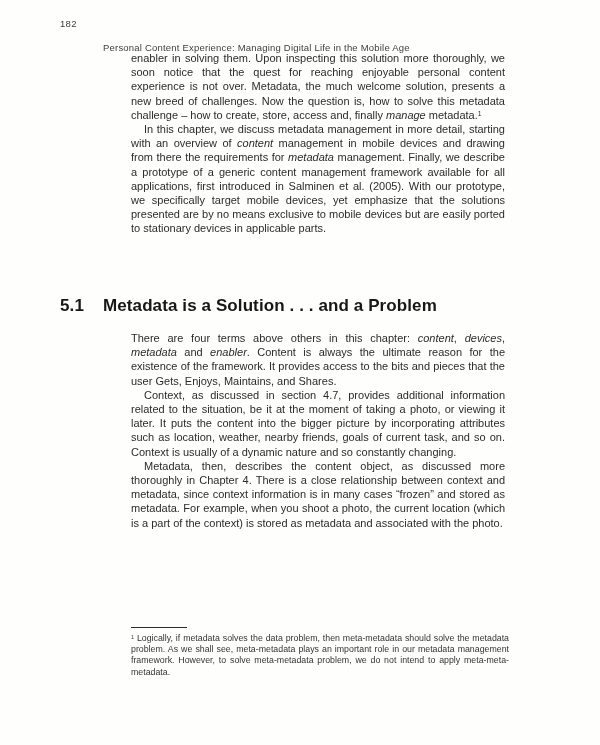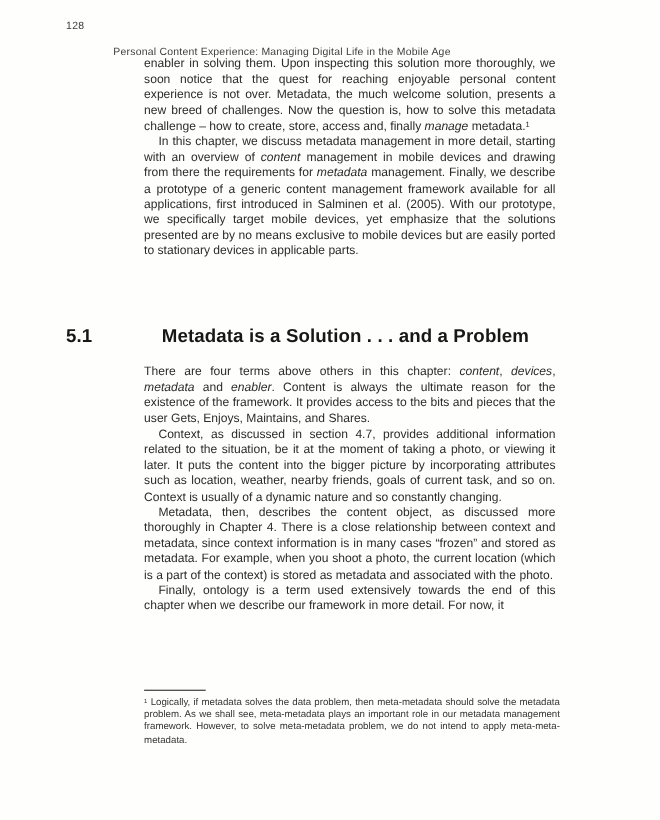--- a/index.html
+++ b/index.html
@@ -53,21 +53,20 @@
   .section-heading {
     position: absolute;
     left: 60px;
     top: 296px;
     width: 460px;
     display: flex;
     font-weight: bold;
     font-size: 17px;
     color: #171717;
     letter-spacing: 0.1px;
-    gap: 44px;
   }
   .section-number { width: 43px; flex: 0 0 43px; }
   .section-title { flex: 1; }
   .footnote-rule {
     position: absolute;
     left: 131px;
     top: 627px;
     width: 56px;
     border-top: 1.2px solid #2b2b2b;
   }
@@ -81,39 +80,38 @@
     text-align: justify;
     color: #333333;
   }
   .footnote p { margin: 0; }
 </style>
 </head>
 <body>
 
 <div class="page">
 
-  <div class="page-number">128</div>
+  <div class="page-number">182</div>
 
   <div class="running-title">Personal Content Experience: Managing Digital Life in the Mobile Age</div>
 
   <div class="body-col col-intro">
       <p><span>enabler in solving them. Upon inspecting this solution more thoroughly, we soon notice that the quest for reaching enjoyable personal content experience is not over. Metadata, the much welcome solution, presents a new breed of challenges. Now the question is, how to solve this metadata challenge – how to create, store, access and, finally </span><em>manage</em><span> metadata.</span><sup>1</sup></p>
       <p class="indent"><span>In this chapter, we discuss metadata management in more detail, starting with an overview of </span><em>content</em><span> management in mobile devices and drawing from there the requirements for </span><em>metadata</em><span> management. Finally, we describe a prototype of a generic content management framework available for all applications, first introduced in Salminen et al. (2005). With our prototype, we specifically target mobile devices, yet emphasize that the solutions presented are by no means exclusive to mobile devices but are easily ported to stationary devices in applicable parts.</span></p>
     </div>
 
   <div class="section-heading">
     <span class="section-number">5.1</span>
     <span class="section-title">Metadata is a Solution . . . and a Problem</span>
   </div>
 
   <div class="body-col col-section">
       <p><span>There are four terms above others in this chapter: </span><em>content</em><span>, </span><em>devices</em><span>, </span><em>metadata</em><span> and </span><em>enabler</em><span>. Content is always the ultimate reason for the existence of the framework. It provides access to the bits and pieces that the user Gets, Enjoys, Maintains, and Shares.</span></p>
       <p class="indent"><span>Context, as discussed in section 4.7, provides additional information related to the situation, be it at the moment of taking a photo, or viewing it later. It puts the content into the bigger picture by incorporating attributes such as location, weather, nearby friends, goals of current task, and so on. Context is usually of a dynamic nature and so constantly changing.</span></p>
       <p class="indent"><span>Metadata, then, describes the content object, as discussed more thoroughly in Chapter 4. There is a close relationship between context and metadata, since context information is in many cases “frozen” and stored as metadata. For example, when you shoot a photo, the current location (which is a part of the context) is stored as metadata and associated with the photo.</span></p>
-      <p class="indent"><span>Finally, ontology is a term used extensively towards the end of this chapter when we describe our framework in more detail. For now, it</span></p>
     </div>
 
   <div class="footnote-rule"></div>
 
   <div class="footnote">
       <p><sup>1</sup><span>  Logically, if metadata solves the data problem, then meta-metadata should solve the metadata problem. As we shall see, meta-metadata plays an important role in our metadata management framework. However, to solve meta-metadata problem, we do not intend to apply meta-meta-metadata.</span></p>
     </div>
 
 </div>
 

